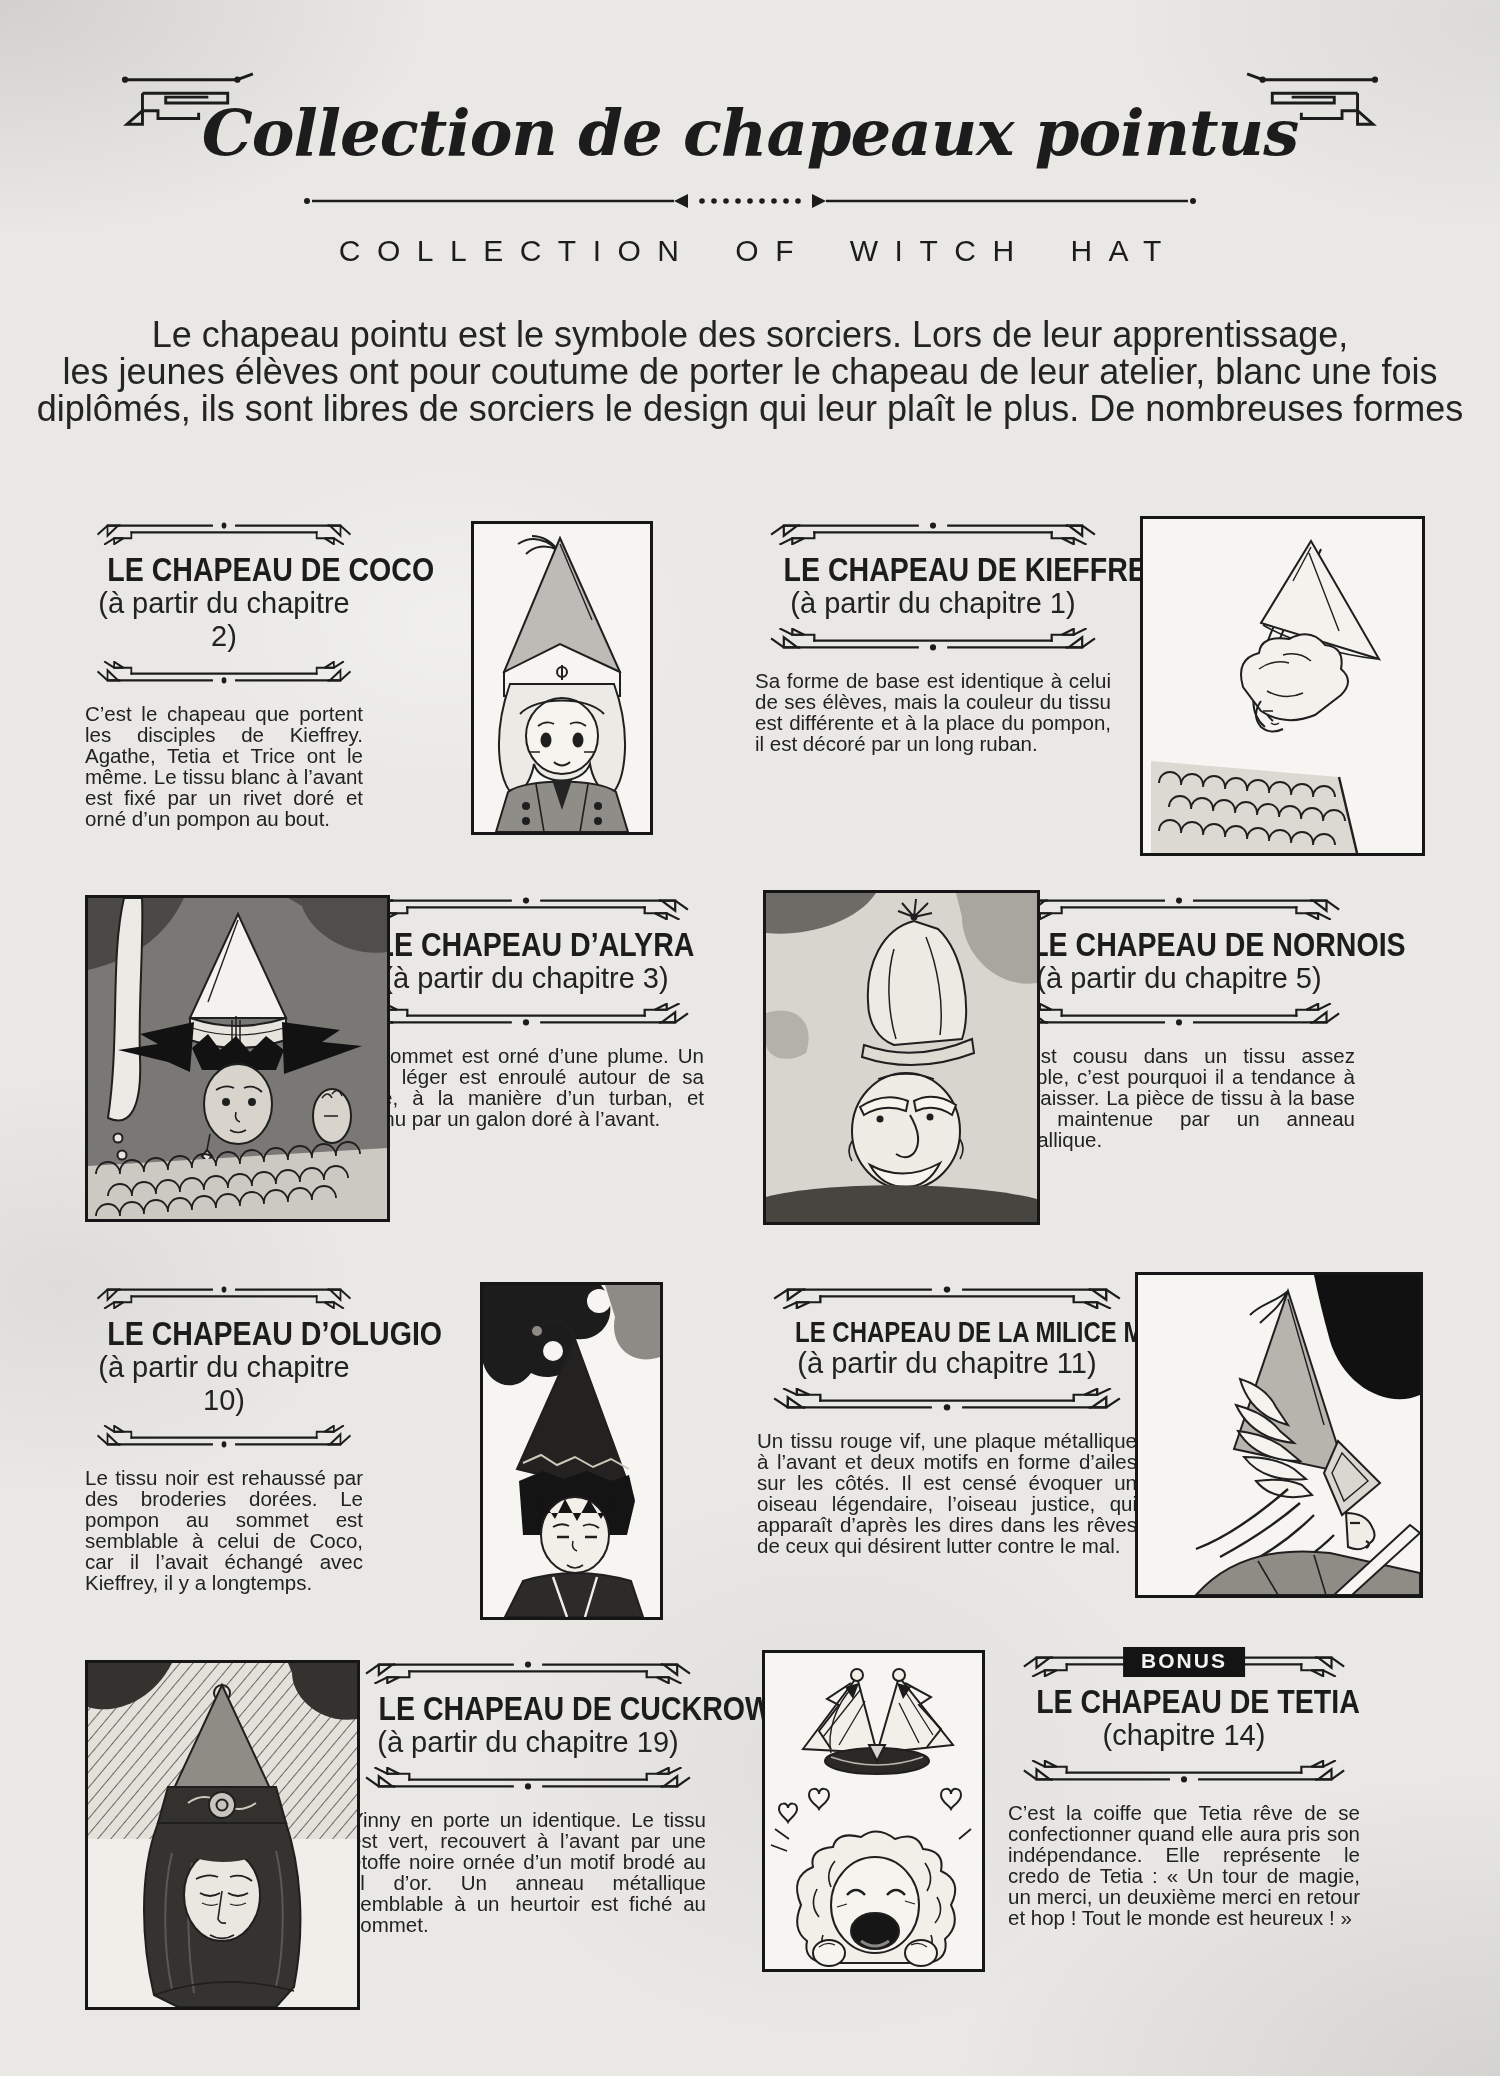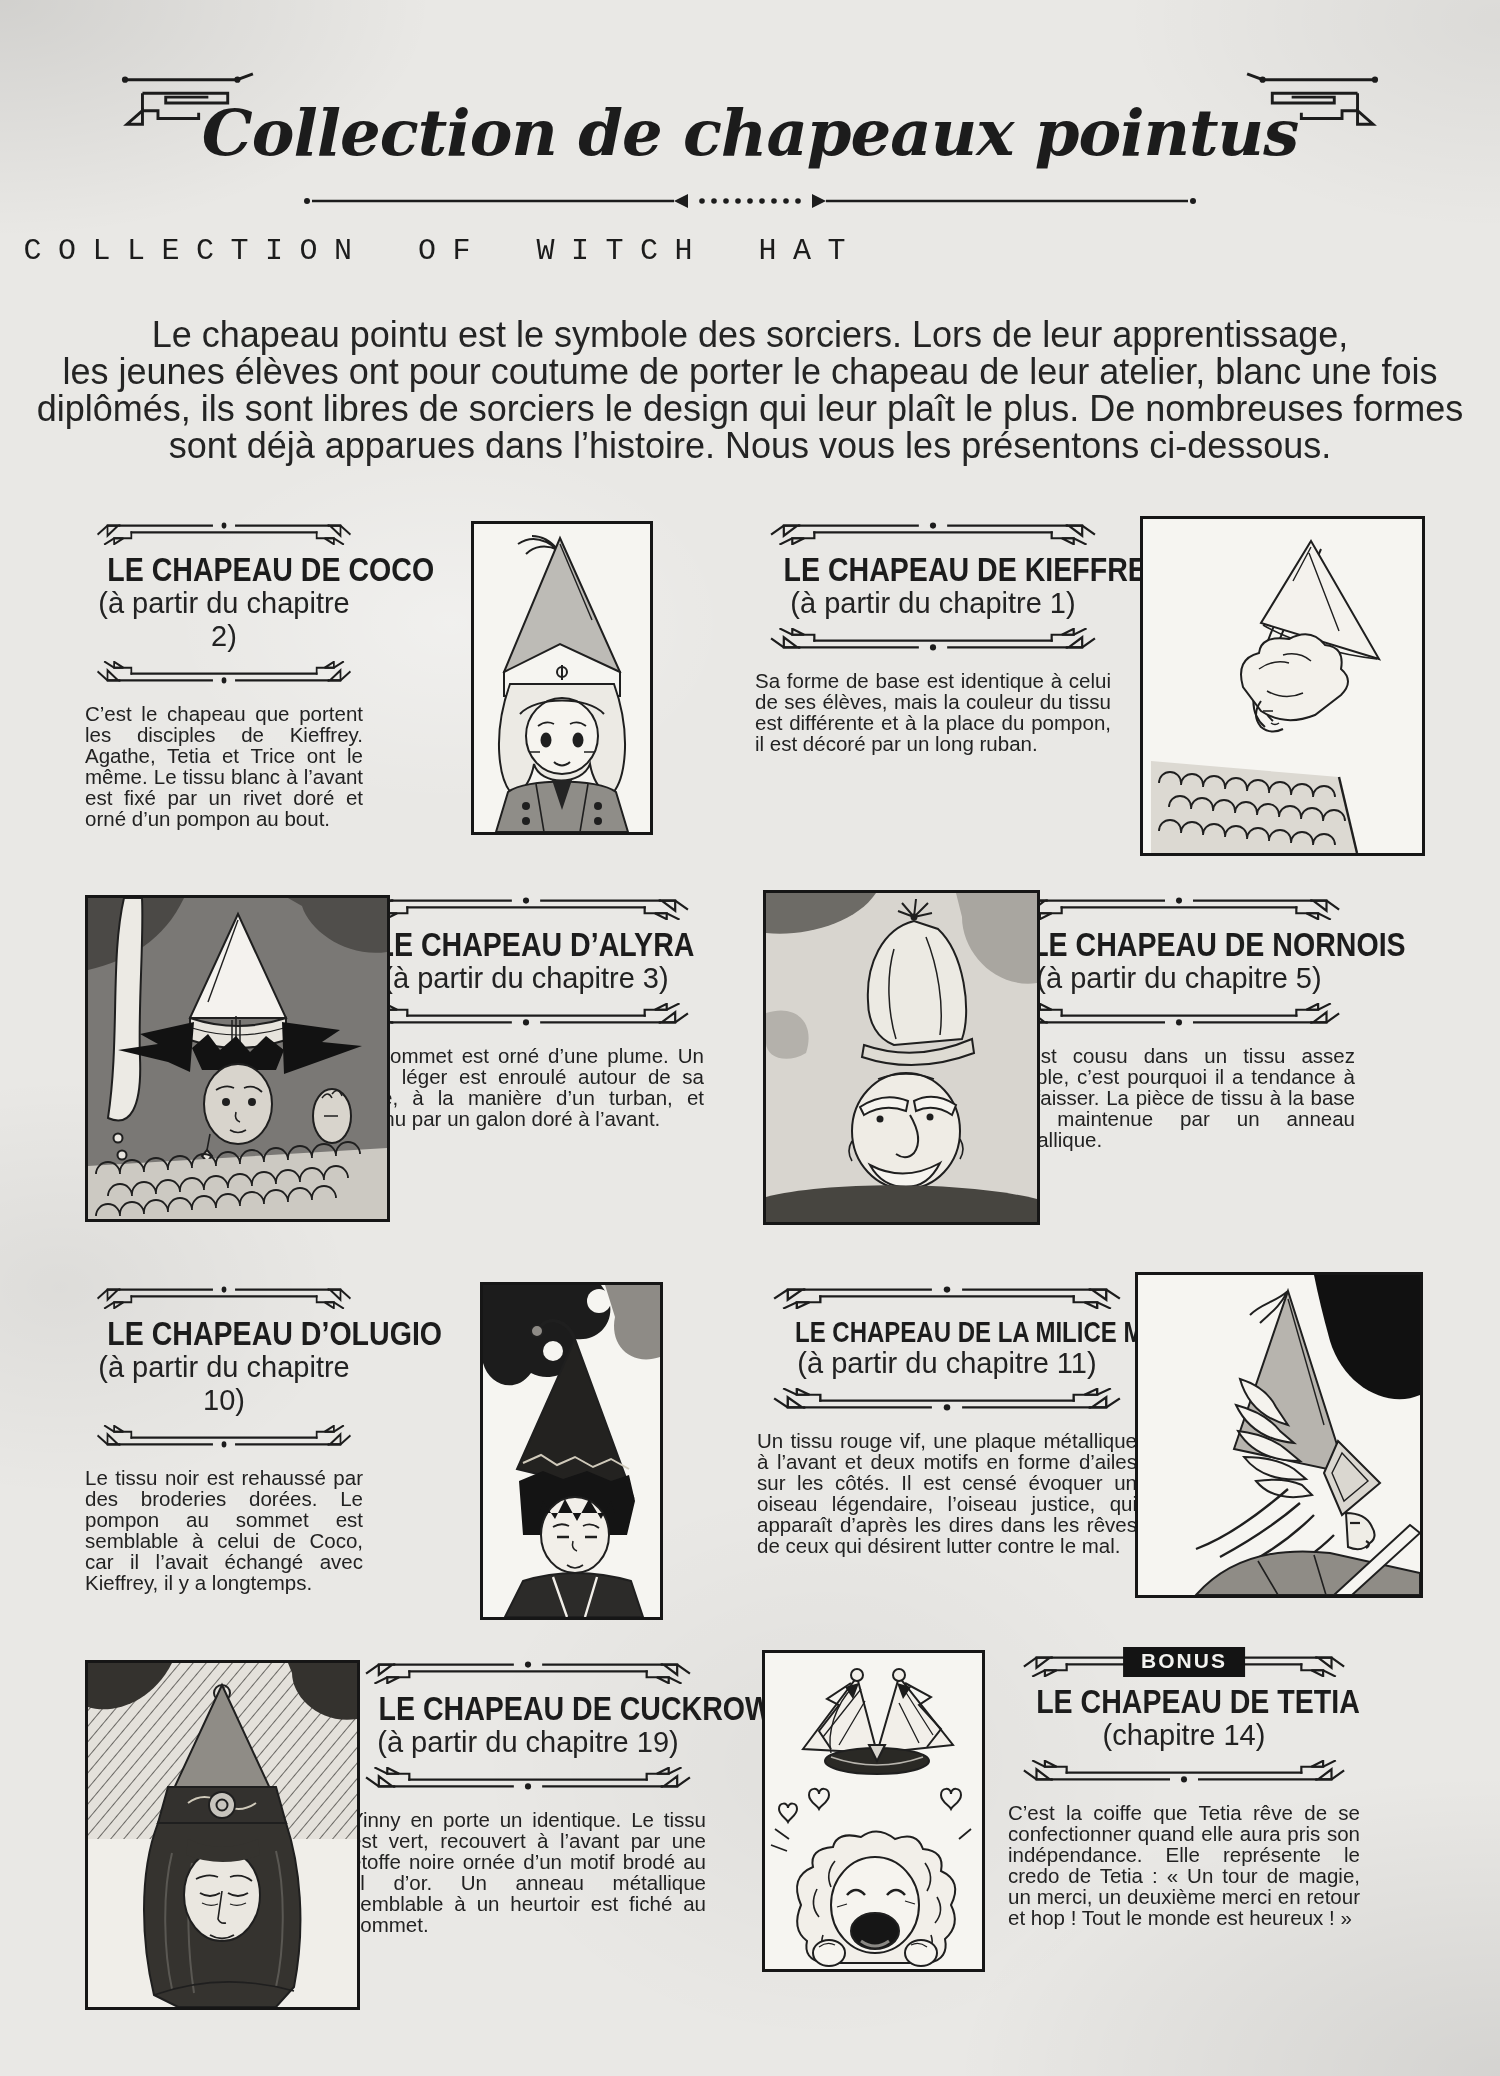--- a/index.html
+++ b/index.html
@@ -20,23 +20,23 @@
   
   .script-title{position:absolute;left:0;right:0;top:52px;text-align:center;
     font-family:"DejaVu Serif",serif;font-style:italic;font-weight:bold;
     font-size:64px;letter-spacing:-1px;}
   .orn-side{position:absolute;top:70px;width:152px;height:62px;color:#1c1c1c;}
   .orn-side.left{left:112px;}
   .orn-side.right{right:112px;transform:scaleX(-1);}
   .orn-side svg{width:100%;height:100%;}
   .hdiv{position:absolute;left:300px;top:192px;width:900px;height:18px;color:#1c1c1c;}
   .hdiv svg{width:100%;height:100%;}
-  .eng-sub{position:absolute;left:0;right:0;top:234px;
-    font-family:Liberation Mono, monospace;font-size:30px;letter-spacing:.55em;word-spacing:.5em;
-    padding-left:.55em;margin-left:7px;}
+  .eng-sub{position:absolute;left:0;right:0;top:234px;text-align:center;
+    font-family:Liberation Sans, sans-serif;font-size:30px;letter-spacing:.55em;word-spacing:.5em;
+    padding-left:.55em;}
   .intro{position:absolute;left:0;right:0;top:316px;text-align:center;
     font-size:36px;line-height:37px;color:#242424;}
   
   .entry{position:absolute;text-align:center;}
   .orn{display:block;width:100%;height:27px;color:#1c1c1c;position:relative;}
   .orn svg{width:100%;height:100%;}
   .orn.bot svg{transform:scaleY(-1);}
   .etitle{margin:7px 0 0;font-size:34px;font-weight:bold;line-height:1.04;
     white-space:nowrap;transform:scaleX(.84);transform-origin:50% 50%;}
   .wide-title .etitle{font-size:30px;transform:scaleX(.80);}
@@ -122,21 +122,20 @@
       <svg viewBox="0 0 900 18" preserveAspectRatio="none">
         <use href="#hdivline"></use>
       </svg>
     </div>
   <div class="eng-sub">COLLECTION OF WITCH HAT</div>
 
   <div class="intro">
     <div>Le chapeau pointu est le symbole des sorciers. Lors de leur apprentissage,</div>
     <div>les jeunes élèves ont pour coutume de porter le chapeau de leur atelier, blanc une fois</div>
     <div>diplômés, ils sont libres de sorciers le design qui leur plaît le plus. De nombreuses formes</div>
-    <div>sont déjà apparues dans l’histoire. Nous vous les présentons ci-dessous.</div>
   </div>
 
   <section class="entry" style="left:85px;top:518px;width:278px">
     <div class="orn top">
         <svg viewBox="0 0 420 32" preserveAspectRatio="none">
           <use href="#orn"></use>
         </svg>
       </div>
     <h2 class="etitle">LE CHAPEAU DE COCO</h2>
     <div class="esub">(à partir du chapitre 2)</div>

